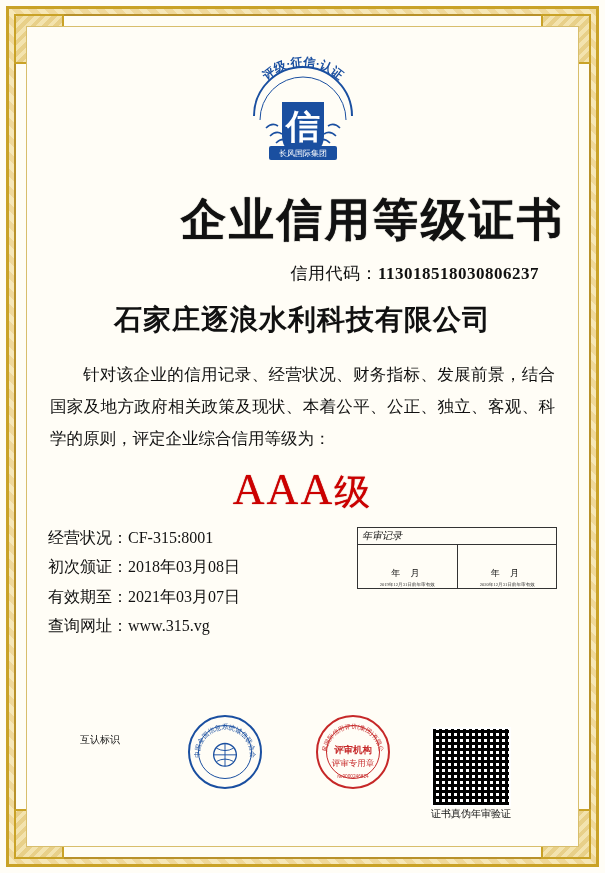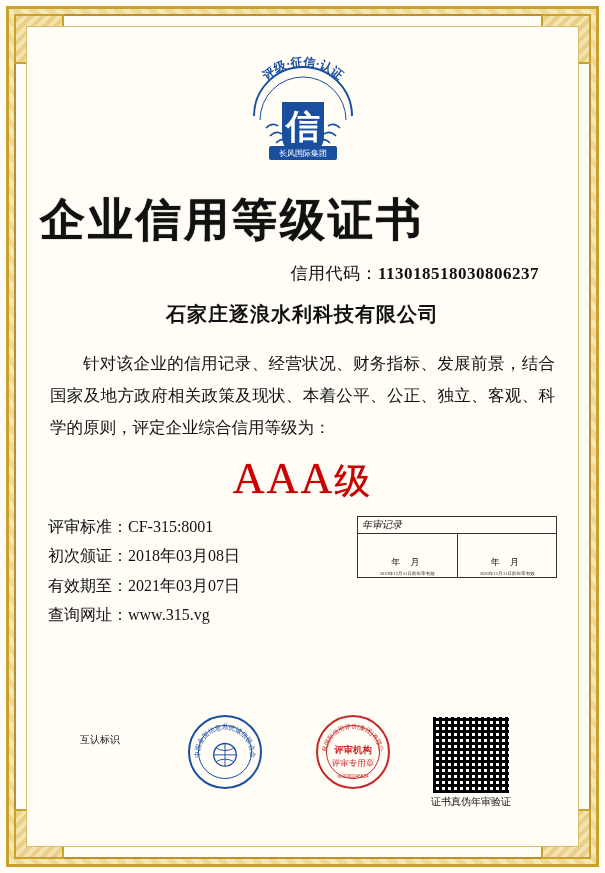--- a/index.html
+++ b/index.html
@@ -50,42 +50,42 @@
     position:absolute;left:40px;top:36px;right:40px;bottom:36px;
   }
 
   
   .emblem{
     width:134px;height:126px;margin:14px auto 0 auto;position:relative;
   }
 
   
   .title{
-    text-align:left;
+    text-align:right;
     font-family:"Liberation Serif", serif;
     font-weight:bold;
     font-size:45px;
     letter-spacing:3px;
     color:#111;
     margin-top:14px;
     text-shadow:0 0 1px #000;
   }
   .code-line{
     text-align:right;
     font-size:17px;
     font-weight:bold;
     color:#111;
     margin-top:12px;
     padding-right:26px;
     letter-spacing:0.5px;
   }
   .code-label{font-weight:normal;}
   .company{
     text-align:center;
-    font-size:20px;
+    font-size:28px;
     font-weight:bold;
     color:#111;
     margin-top:16px;
     letter-spacing:1px;
   }
   .body-text{
     margin-top:20px;
     font-size:16.5px;
     line-height:1.95;
     color:#111;
@@ -234,21 +234,21 @@
     <div class="company">石家庄逐浪水利科技有限公司</div>
 
     <div class="body-text">针对该企业的信用记录、经营状况、财务指标、发展前景，结合国家及地方政府相关政策及现状、本着公平、公正、独立、客观、科学的原则，评定企业综合信用等级为：</div>
 
     <div class="grade">
       <span>AAA</span><span class="cn">级</span>
     </div>
 
     <div class="lower">
       <div class="details">
-        <div>评审标准：CF-315:8001</div>
+        <div>经营状况：CF-315:8001</div>
         <div>初次颁证：2018年03月08日</div>
         <div>有效期至：2021年03月07日</div>
         <div>查询网址：www.315.vg</div>
       </div>
 
       <div class="annual">
         <div class="annual-title">年审记录</div>
         <div class="annual-cells">
           <div class="annual-cell">
             <span class="ym">年  月</span>
@@ -290,21 +290,21 @@
             <text font-size="6.5" fill="#c62828" font-family="'Liberation Sans',sans-serif">
               <textPath href="#rdarc" startOffset="50%" text-anchor="middle">长风国际信用评价(集团)有限公司</textPath>
             </text>
             <text x="37" y="38" text-anchor="middle" font-size="10" fill="#c62828" font-family="'Liberation Serif',serif" font-weight="bold">评审机构</text>
             <text x="37" y="52" text-anchor="middle" font-size="9" fill="#c62828" font-family="'Liberation Serif',serif">评审专用章</text>
             <text x="37" y="64" text-anchor="middle" font-size="5" fill="#c62828" font-family="'Liberation Sans',sans-serif">№0000246824</text>
           </svg>
         </div>
       </div>
 
-      <div class="seal" style="right:46px;top:4px;">
+      <div class="seal" style="right:46px;top:16px;">
         <div class="qr"></div>
         <div class="seal-caption">证书真伪年审验证</div>
       </div>
 
     </div>
 
   </div>
 </div>
 
 </body></html>

